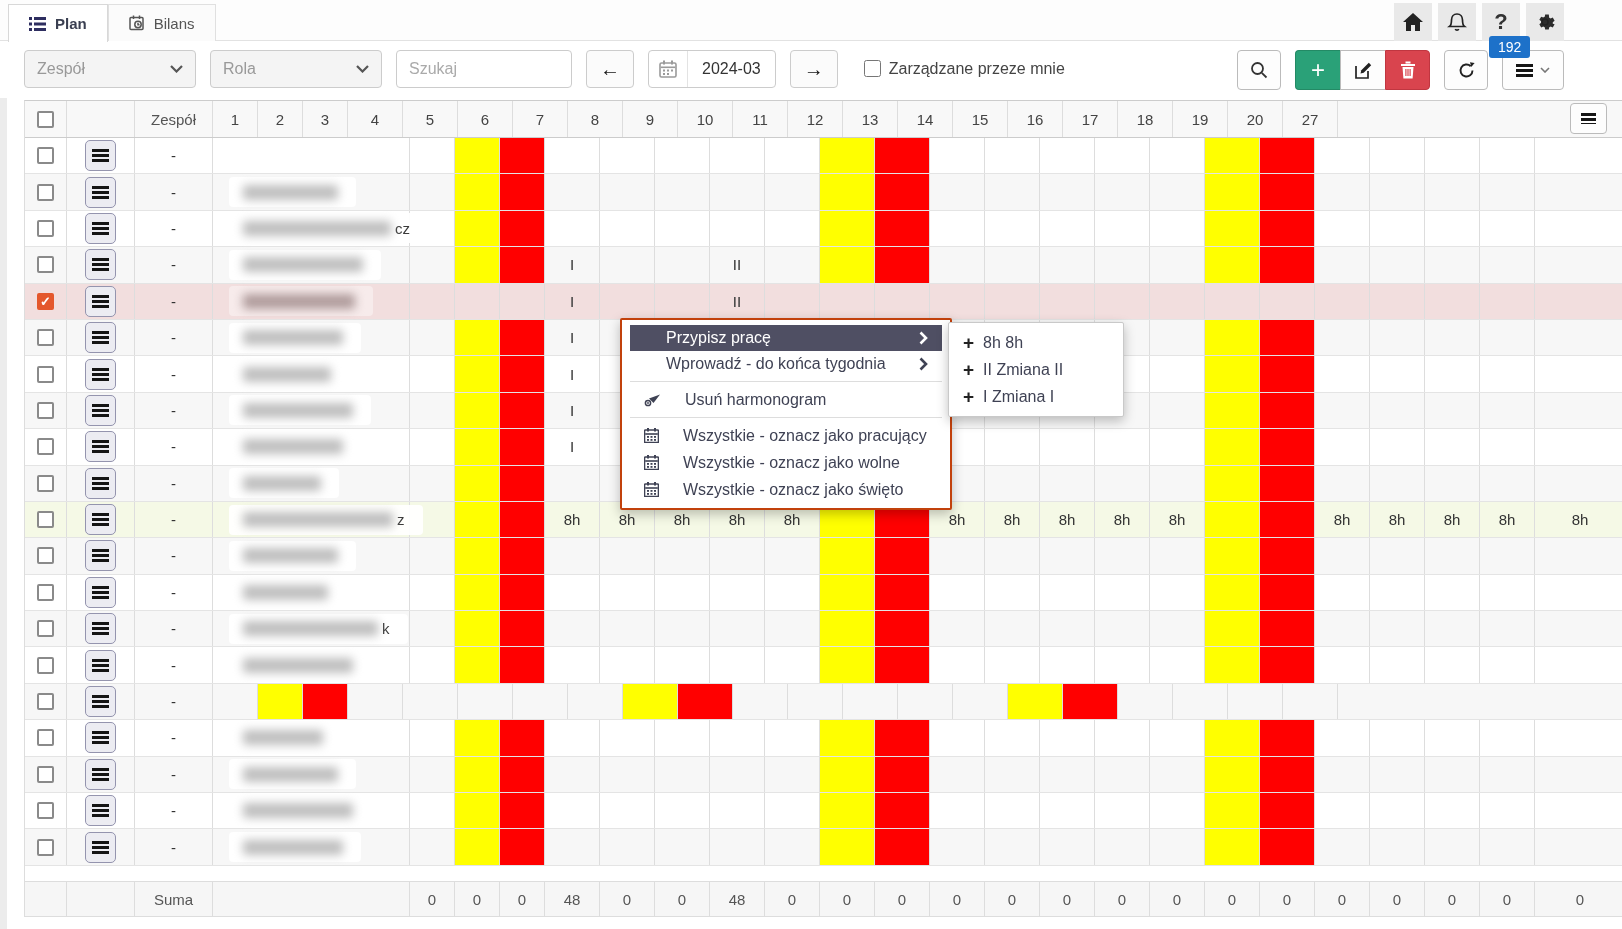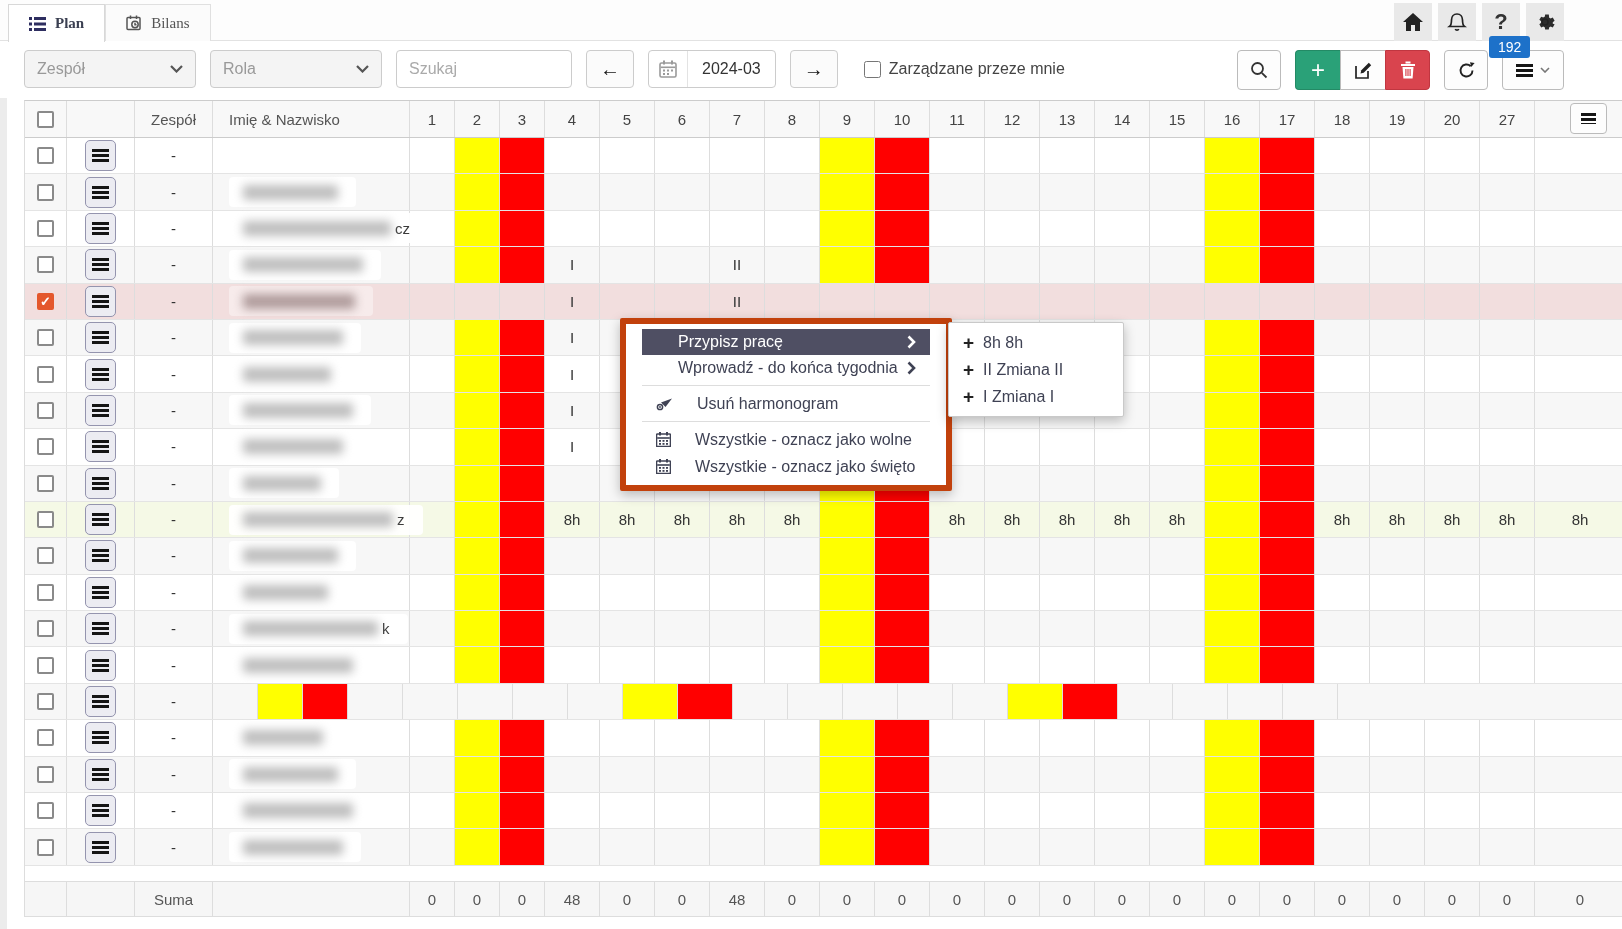--- a/index.html
+++ b/index.html
@@ -4,21 +4,21 @@
 <style>
   * { margin:0; padding:0; box-sizing:border-box; }
   html,body { width:1622px; height:929px; background:#fff; font-family:"Liberation Sans", sans-serif; overflow:hidden; }
   .app { position:relative; width:1622px; height:929px; background:#fff; overflow:hidden; }
   .left-gutter { position:absolute; left:0; top:42px; width:7px; height:887px; background:#ececec; }
 
   
   .topband { position:absolute; left:0; top:0; width:1622px; height:41px; background:#fdfdfd; border-bottom:1px solid #e2e2e2; }
   .tabs { position:absolute; left:8px; top:4px; display:flex; }
   .tab { height:37px; padding:0 20px; display:flex; align-items:center; gap:9px; font-size:15px; color:#555;
-         background:#fbfbfb; border:1px solid #e0e0e0; border-bottom:none; cursor:pointer;font-family:Liberation Serif, serif; }
+         background:#fbfbfb; border:1px solid #e0e0e0; border-bottom:none; cursor:pointer; }
   .tab.active { background:#fff; border:1px solid #d8d8d8; border-bottom:1px solid #fff; height:39px; color:#3a3f51; font-weight:bold; }
   .tab .ticon { display:inline-flex; }
 
   .win-actions { position:absolute; right:58px; top:3px; display:flex; gap:6px; }
   .win-btn { width:38px; height:38px; background:#e9e9e9; border:none; display:flex; align-items:center; justify-content:center;
              font-size:20px; color:#222; cursor:pointer; position:relative; }
   .qmark { font-size:22px; font-weight:bold; color:#333; }
   .help-badge { position:absolute; left:7px; top:33px; background:var(--badge-blue,#1d71c9); color:#fff; font-size:14px;
                 padding:3px 9px; border-radius:3px; z-index:30; }
 
@@ -28,21 +28,21 @@
   .select { width:172px; height:38px; background:#f4f4f4; border:1px solid #ccc; border-radius:4px; display:flex;
             align-items:center; justify-content:space-between; padding:0 12px; color:#999; font-size:16px; cursor:pointer; }
   .search-input { width:176px; height:38px; border:1px solid #ccc; border-radius:4px; padding:0 12px; font-size:16px;
                   font-family:"Liberation Sans",sans-serif; color:#333; }
   .search-input::placeholder { color:#aaa; }
   .nav-btn { width:48px; height:38px; background:#fbfbfb; border:1px solid #ccc; border-radius:4px; font-size:20px;
              color:#111; cursor:pointer; display:flex; align-items:center; justify-content:center; }
   .date-field { height:38px; border:1px solid #ccc; border-radius:4px; background:#fff; display:flex; align-items:center; cursor:pointer; }
   .date-field .cal-seg { padding:0 10px; height:100%; display:flex; align-items:center; border-right:1px solid #e3e3e3; }
   .date-field .date-text { padding:0 14px; font-size:16px; color:#333; }
-  .managed { display:flex; align-items:flex-end; gap:8px; margin-left:12px; }
+  .managed { display:flex; align-items:flex-start; gap:8px; margin-left:12px; }
   .managed input { width:17px; height:17px; accent-color:#fff; }
   .managed label { font-size:16px; color:#444; }
 
   .tb-right { position:absolute; right:58px; top:8px; display:flex; align-items:center; gap:14px; }
   .tool-btn { height:40px; background:#fdfdfd; border:1px solid #bbb; border-radius:4px; display:flex; align-items:center;
               justify-content:center; cursor:pointer; }
   .tool-btn.single { width:44px; }
   .btn-group { display:flex; }
   .btn-group .tool-btn { border-radius:0; width:45px; border-right-width:0; }
   .btn-group .tool-btn:first-child { border-radius:4px 0 0 4px; }
@@ -79,22 +79,22 @@
   .trow.selected .name-patch { background:rgba(255,255,255,.40); }
   .blob { height:15px; border-radius:2px; background:#bfbfbf; filter:blur(5px); }
   .trow.selected .blob { background:#b09c9c; }
   .suffix { margin-left:4px; font-size:15px; color:#3a3a3a; }
   .flabel { color:#555; }
   .cols-btn { position:absolute; left:1570px; top:103px; width:37px; height:31px; background:#fdfdfd; border:1px solid #bbb;
               border-radius:4px; display:flex; align-items:center; justify-content:center; cursor:pointer; z-index:5; }
   .cols-btn .bars { width:15px; height:11px; }
 
   
-  .ctx-menu { position:absolute; left:620px; top:318px; width:332px; background:#fff; border:6px solid #c2410c;
-              border-radius:2px; box-shadow:0 4px 12px rgba(0,0,0,.25); padding:5px 16px; z-index:20; }
+  .ctx-menu { position:absolute; left:620px; top:318px; width:332px; background:#fff; border:2px solid #c2410c;
+              border-radius:2px; box-shadow:0 4px 12px rgba(0,0,0,.25); padding:5px 8px; z-index:20; }
   .ctx-item { height:26px; display:flex; align-items:center; padding:0 12px 0 36px; font-size:16px; color:#3f4254;
               cursor:pointer; position:relative; }
   .ctx-item.withicon { padding-left:14px; gap:24px; height:27px; }
   .ctx-item.active { background:var(--menu-active,#4f4f63); color:#fff; }
   .ctx-sep { height:1px; background:#ddd; margin:4px 0; }
   .ctx-chevron { position:absolute; right:14px; top:50%; transform:translateY(-50%); display:flex; }
   .submenu { position:absolute; left:948px; top:322px; width:176px; background:#fff; border:1px solid #c9c9c9;
              border-radius:2px; box-shadow:0 4px 12px rgba(0,0,0,.25); padding:6px 0; z-index:21; }
   .sub-item { height:27px; display:flex; align-items:center; gap:9px; padding:0 14px; font-size:16px; color:#3f4254; cursor:pointer; }
   .plus { font-size:19px; font-weight:bold; color:#222; line-height:1; }
@@ -270,21 +270,20 @@
     </div>
   </div>
 
   <div class="table-wrap">
     <div class="hrow" id="thead">
         <div class="cell c-cb">
           <div class="cb"></div>
         </div>
         <div class="cell c-ham"></div>
         <div class="cell c-team flabel">Zespół</div>
-        <div class="cell c-name flabel">Imię &amp; Nazwisko</div>
         <div class="cell c-days">1</div>
         <div class="cell c-days">2</div>
         <div class="cell c-days">3</div>
         <div class="cell c-day">4</div>
         <div class="cell c-day">5</div>
         <div class="cell c-day">6</div>
         <div class="cell c-day">7</div>
         <div class="cell c-day">8</div>
         <div class="cell c-day">9</div>
         <div class="cell c-day">10</div>
@@ -1132,39 +1131,58 @@
               <rect x="1.2" y="5.2" width="12.6" height="1.6"></rect>
               <rect x="3" y="8" width="2" height="1.8"></rect>
               <rect x="6.5" y="8" width="2" height="1.8"></rect>
               <rect x="10" y="8" width="2" height="1.8"></rect>
               <rect x="3" y="11" width="2" height="1.8"></rect>
               <rect x="6.5" y="11" width="2" height="1.8"></rect>
               <rect x="10" y="11" width="2" height="1.8"></rect>
             </g>
           </svg>
         </div>
-        <div class="">Wszystkie - oznacz jako wolne</div>
+        <div class="">Wszystkie - oznacz jako pracujący</div>
       </div>
       <div class="ctx-item withicon">
         <div class="">
           <svg width="15" height="15" viewBox="0 0 15 15">
             <g fill="#3f4254">
               <rect x="0.5" y="2" width="14" height="12.5" rx="1" fill="none" stroke="#3f4254" stroke-width="1.6"></rect>
               <rect x="3" y="0" width="2" height="3.5"></rect>
               <rect x="10" y="0" width="2" height="3.5"></rect>
               <rect x="1.2" y="5.2" width="12.6" height="1.6"></rect>
               <rect x="3" y="8" width="2" height="1.8"></rect>
               <rect x="6.5" y="8" width="2" height="1.8"></rect>
               <rect x="10" y="8" width="2" height="1.8"></rect>
               <rect x="3" y="11" width="2" height="1.8"></rect>
               <rect x="6.5" y="11" width="2" height="1.8"></rect>
               <rect x="10" y="11" width="2" height="1.8"></rect>
             </g>
           </svg>
         </div>
+        <div class="">Wszystkie - oznacz jako wolne</div>
+      </div>
+      <div class="ctx-item withicon">
+        <div class="">
+          <svg width="15" height="15" viewBox="0 0 15 15">
+            <g fill="#3f4254">
+              <rect x="0.5" y="2" width="14" height="12.5" rx="1" fill="none" stroke="#3f4254" stroke-width="1.6"></rect>
+              <rect x="3" y="0" width="2" height="3.5"></rect>
+              <rect x="10" y="0" width="2" height="3.5"></rect>
+              <rect x="1.2" y="5.2" width="12.6" height="1.6"></rect>
+              <rect x="3" y="8" width="2" height="1.8"></rect>
+              <rect x="6.5" y="8" width="2" height="1.8"></rect>
+              <rect x="10" y="8" width="2" height="1.8"></rect>
+              <rect x="3" y="11" width="2" height="1.8"></rect>
+              <rect x="6.5" y="11" width="2" height="1.8"></rect>
+              <rect x="10" y="11" width="2" height="1.8"></rect>
+            </g>
+          </svg>
+        </div>
         <div class="">Wszystkie - oznacz jako święto</div>
       </div>
     </div>
   <div class="submenu" id="sub">
       <div class="sub-item">
         <div class="plus">+</div>
         <div class="">8h 8h</div>
       </div>
       <div class="sub-item">
         <div class="plus">+</div>

